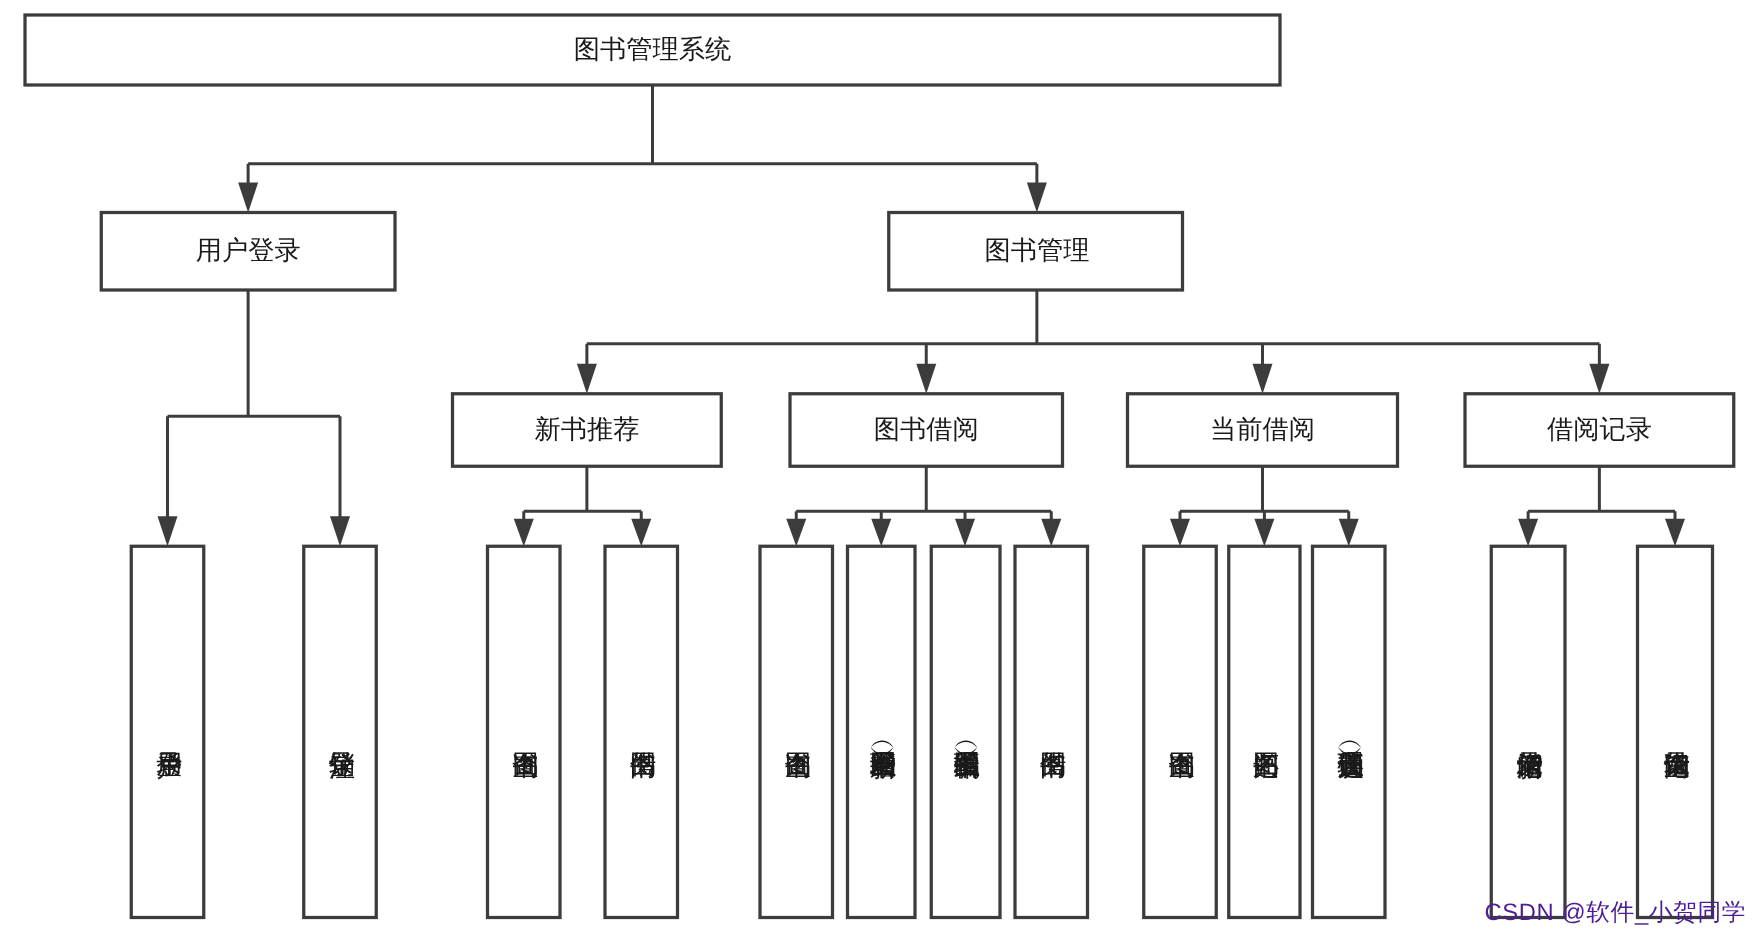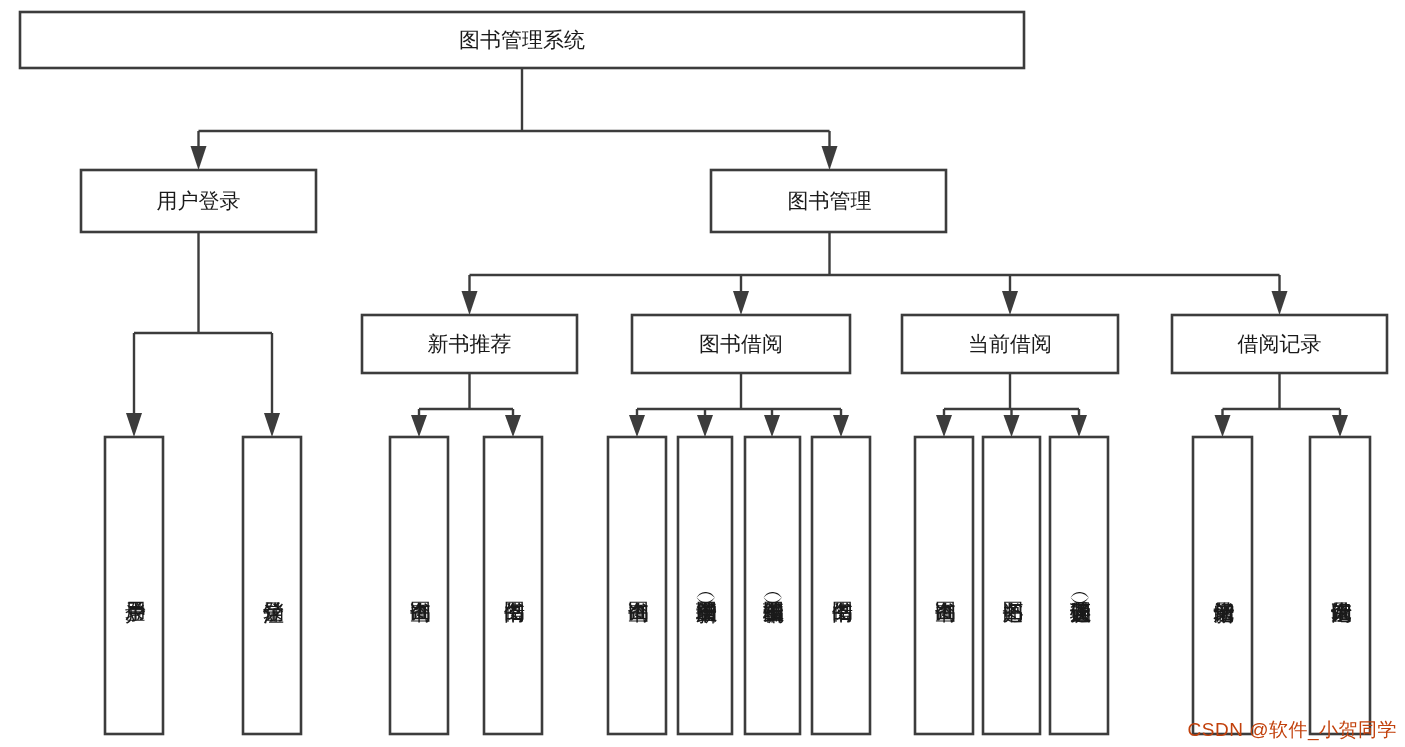--- a/index.html
+++ b/index.html
@@ -58,21 +58,21 @@
     dominant-baseline: middle;
     writing-mode: vertical-rl;
     glyph-orientation-vertical: 0;
   }
   .watermark {
     position: absolute;
     right: 8px;
     bottom: 4px;
     font-family: "Liberation Sans", sans-serif;
     font-size: 19px;
-    color: #c2410c;
+    color: #4c1d95;
     white-space: nowrap;
     user-select: none;
     letter-spacing: 0.5px;
     margin-left: 31px;
   }
 </style>
 </head>
 <body>
 
 <div id="diagram-root">

